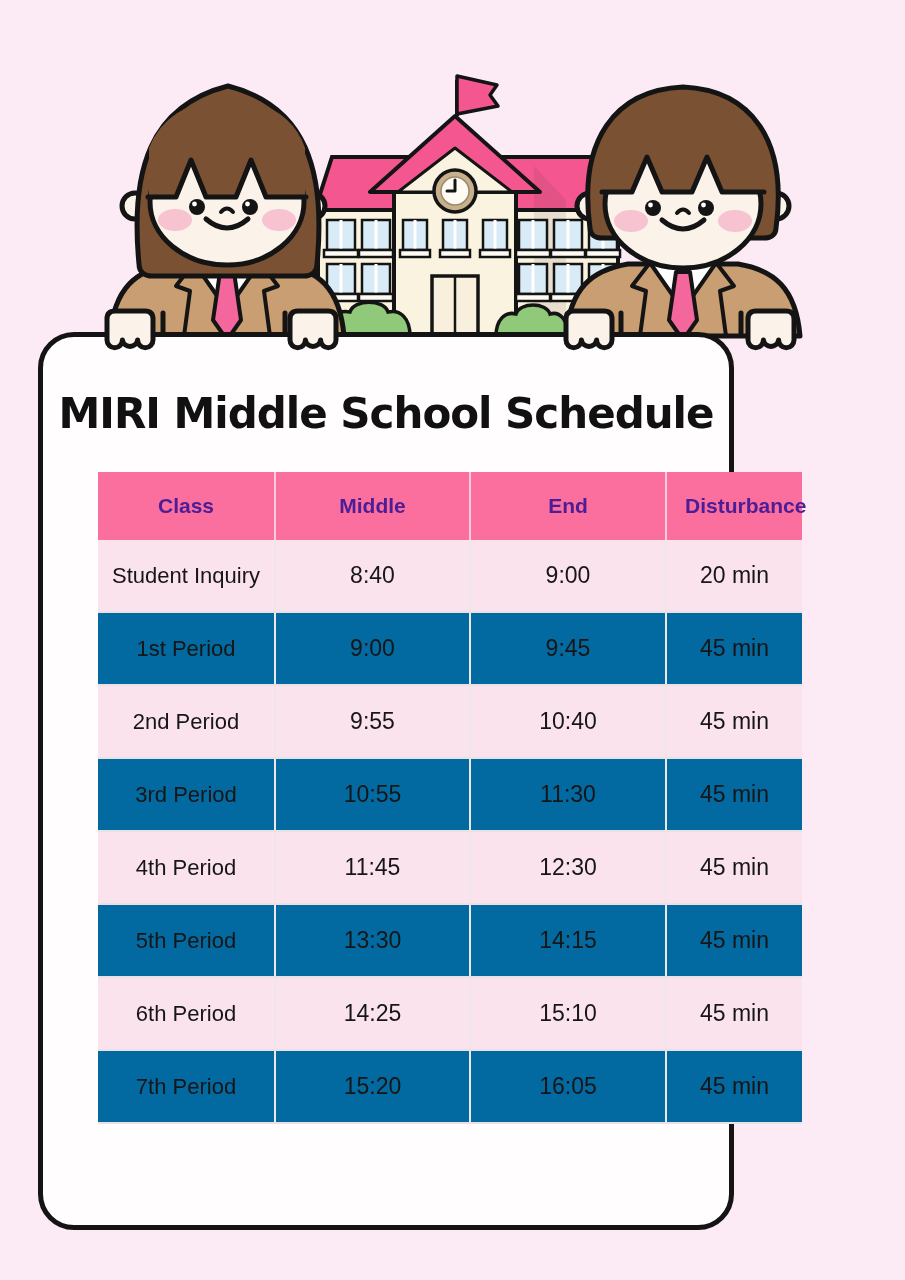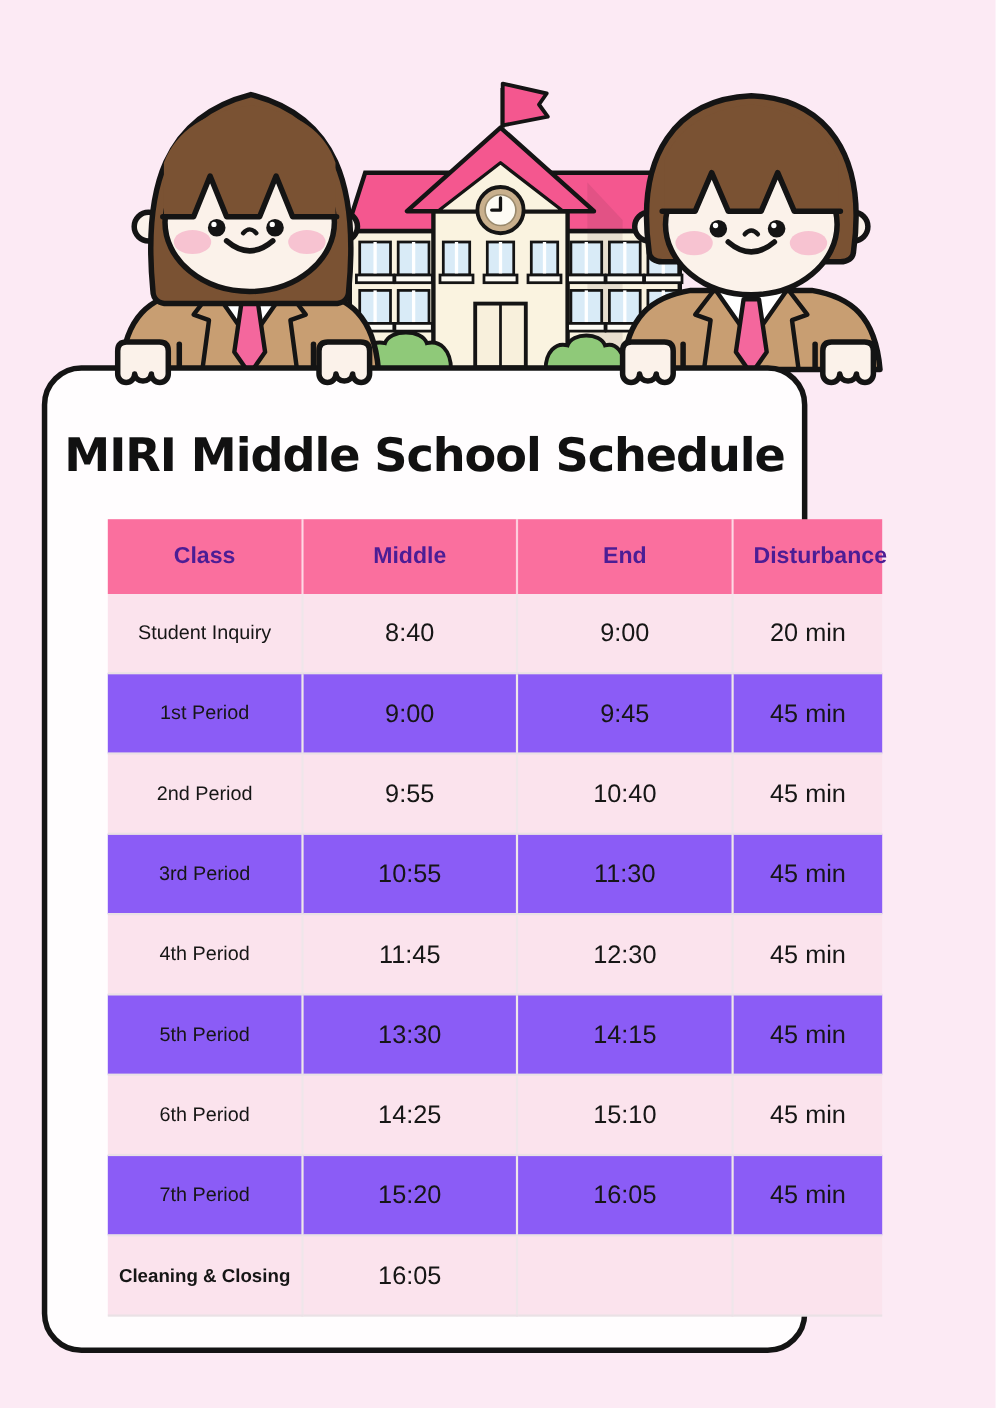--- a/index.html
+++ b/index.html
@@ -52,22 +52,22 @@
     height:69px;
     text-align:center;
     vertical-align:middle;
     font-size:23px;
     color:#161616;
     border-right:2px solid #EFE6EA;
     border-bottom:2px solid #EAE1E5;
   }
   table.schedule td:last-child{border-right:none;}
   table.schedule tr.pink{background:#FBE3ED;}
-  table.schedule tr.white{background:#8b5cf6;}
-  table.schedule td.class-cell{font-size:18px;}
+  table.schedule tr.white{background:#0369a1;}
+  table.schedule td.class-cell{font-size:22px;}
   table.schedule tr.last td.class-cell{font-size:17px;font-weight:bold;}
 </style>
 </head>
 <body>
 
 <svg class="illu illu-bg" width="905" height="360" viewBox="0 0 905 360">
 
   <g>
 
     <rect x="318" y="210" width="300" height="126" fill="#FAF3E0" stroke="#141414" stroke-width="4"></rect>
@@ -270,26 +270,20 @@
         <td>14:25</td>
         <td>15:10</td>
         <td>45 min</td>
       </tr>
       <tr class="white">
         <td class="class-cell">7th Period</td>
         <td>15:20</td>
         <td>16:05</td>
         <td>45 min</td>
       </tr>
-      <tr class="pink last">
-        <td class="class-cell">Cleaning &amp; Closing</td>
-        <td>16:05</td>
-        <td></td>
-        <td></td>
-      </tr>
     </tbody>
   </table>
 </div>
 
 <svg class="illu illu-fg" width="905" height="360" viewBox="0 0 905 360">
   <g fill="#FBF2EA" stroke="#141414" stroke-width="5" stroke-linejoin="round" stroke-linecap="round">
     <path d="M 107 340 L 107 319 Q 107 311 115 311 L 145 311 Q 153 311 153 319 L 153 340 A 7.7 7.7 0 0 1 137.6 340 A 7.7 7.7 0 0 1 122.4 340 A 7.7 7.7 0 0 1 107 340 Z"></path>
     <path d="M 290 340 L 290 319 Q 290 311 298 311 L 328 311 Q 336 311 336 319 L 336 340 A 7.7 7.7 0 0 1 320.6 340 A 7.7 7.7 0 0 1 305.4 340 A 7.7 7.7 0 0 1 290 340 Z"></path>
     <path d="M 566 340 L 566 319 Q 566 311 574 311 L 604 311 Q 612 311 612 319 L 612 340 A 7.7 7.7 0 0 1 596.6 340 A 7.7 7.7 0 0 1 581.4 340 A 7.7 7.7 0 0 1 566 340 Z"></path>
     <path d="M 748 340 L 748 319 Q 748 311 756 311 L 786 311 Q 794 311 794 319 L 794 340 A 7.7 7.7 0 0 1 778.6 340 A 7.7 7.7 0 0 1 763.4 340 A 7.7 7.7 0 0 1 748 340 Z"></path>

